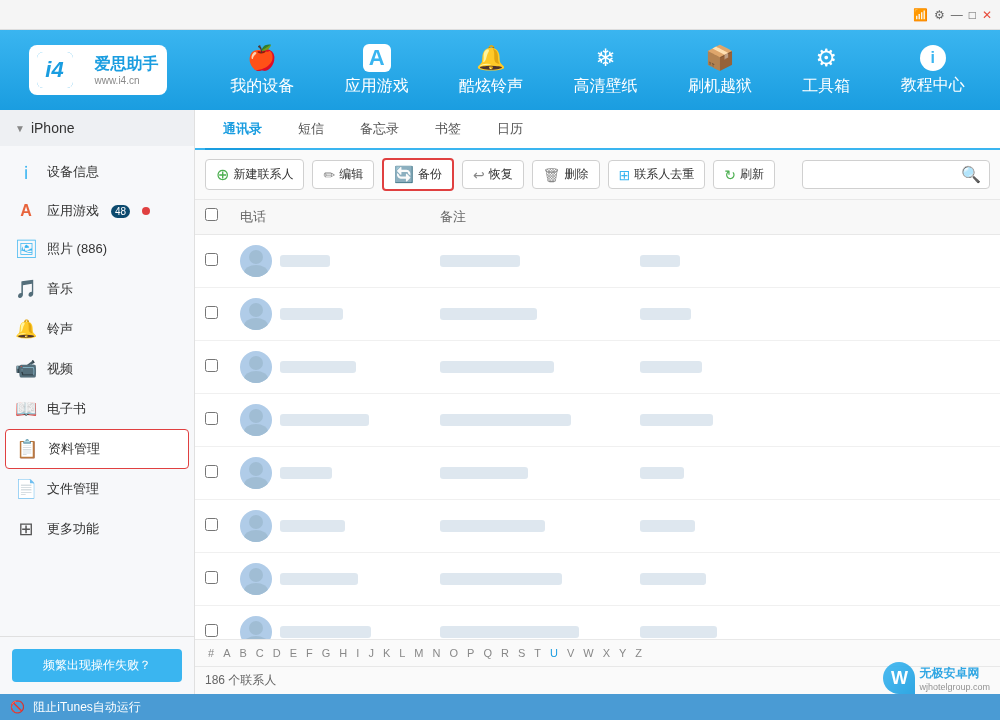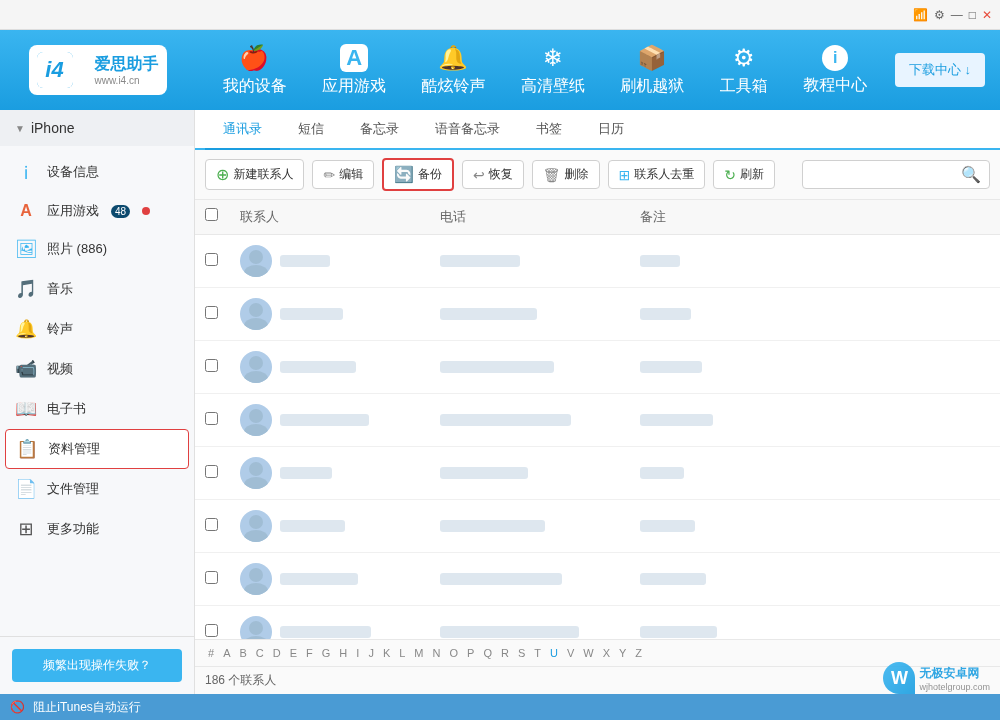--- a/index.html
+++ b/index.html
@@ -168,21 +168,21 @@
       padding: 10px 18px;
       cursor: pointer;
       font-size: 13px;
       color: #555;
       border-bottom: 2px solid transparent;
       margin-bottom: -2px;
     }
     .tab.active {
       color: #1a9de0;
       border-bottom: 2px solid #1a9de0;
-      font-weight: normal;
+      font-weight: bold;
     }
 
     
     .toolbar {
       display: flex;
       align-items: center;
       padding: 8px 10px;
       gap: 8px;
       border-bottom: 1px solid #e8e8e8;
       background: #fafafa;
@@ -355,21 +355,20 @@
     </div>
     <div class="nav-item">
       <span class="nav-icon">⚙</span>
       <span class="nav-label">工具箱</span>
     </div>
     <div class="nav-item">
       <span class="nav-icon" style="background:white;color:#3ab5f0;border-radius:50%;width:26px;height:26px;font-size:16px;display:flex;align-items:center;justify-content:center;font-weight:bold;">i</span>
       <span class="nav-label">教程中心</span>
     </div>
   </div>
-  <button class="download-btn">下载中心 ↓</button>
 </div>
 
 <div class="main-area">
 
   <div class="sidebar">
     <div class="device-header">
       <span class="device-arrow">▼</span>
       <span>iPhone</span>
     </div>
     <div class="sidebar-items">
@@ -420,21 +419,20 @@
       <button class="help-btn">频繁出现操作失败？</button>
     </div>
   </div>
 
   <div class="content-area">
 
     <div class="tabs">
       <div class="tab active">通讯录</div>
       <div class="tab">短信</div>
       <div class="tab">备忘录</div>
-      <div class="tab">语音备忘录</div>
       <div class="tab">书签</div>
       <div class="tab">日历</div>
     </div>
 
     <div class="toolbar">
       <button class="toolbar-btn">
         <span style="color:#4CAF50;font-size:16px;">⊕</span>
         <span>新建联系人</span>
       </button>
       <button class="toolbar-btn">
@@ -464,21 +462,20 @@
       <div class="toolbar-search">
         <input type="text" placeholder="" style="">
         <span style="color:#aaa;cursor:pointer;">🔍</span>
       </div>
     </div>
 
     <div class="table-header">
       <div>
         <input type="checkbox" style="">
       </div>
-      <div>联系人</div>
       <div>电话</div>
       <div>备注</div>
     </div>
 
     <div class="contacts-table" id="contacts-list">
     <div class="contact-row">
       <div>
         <input type="checkbox" style="">
       </div>
       <div style="display:flex;align-items:center;gap:8px;">

